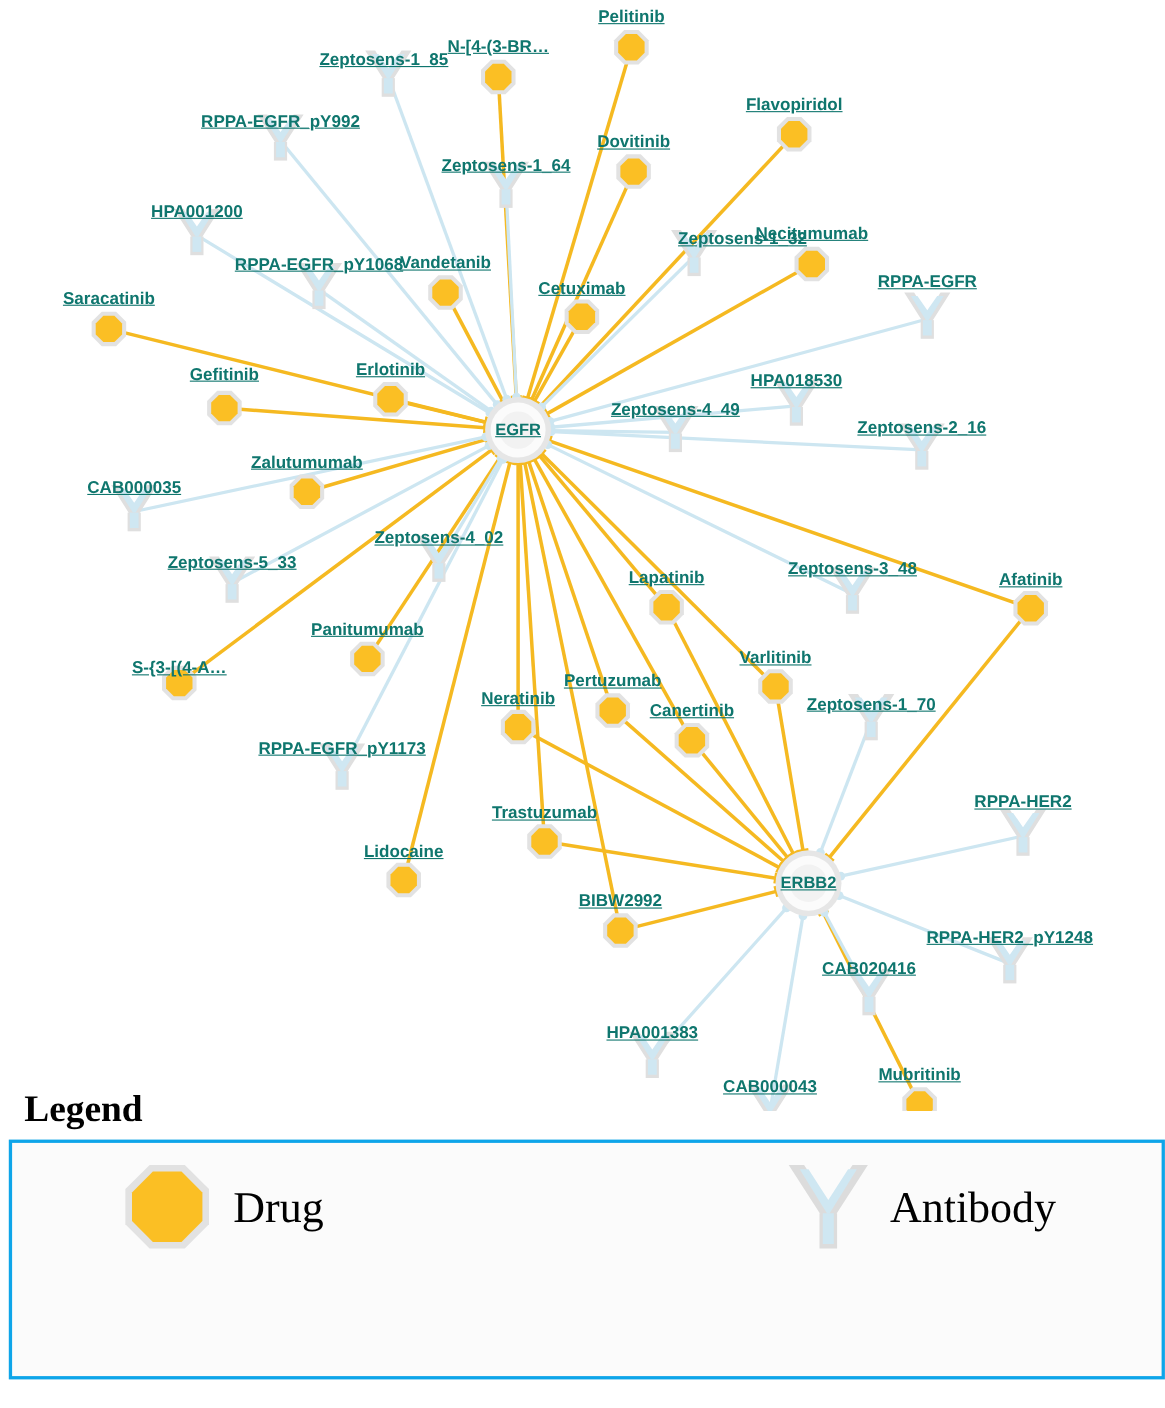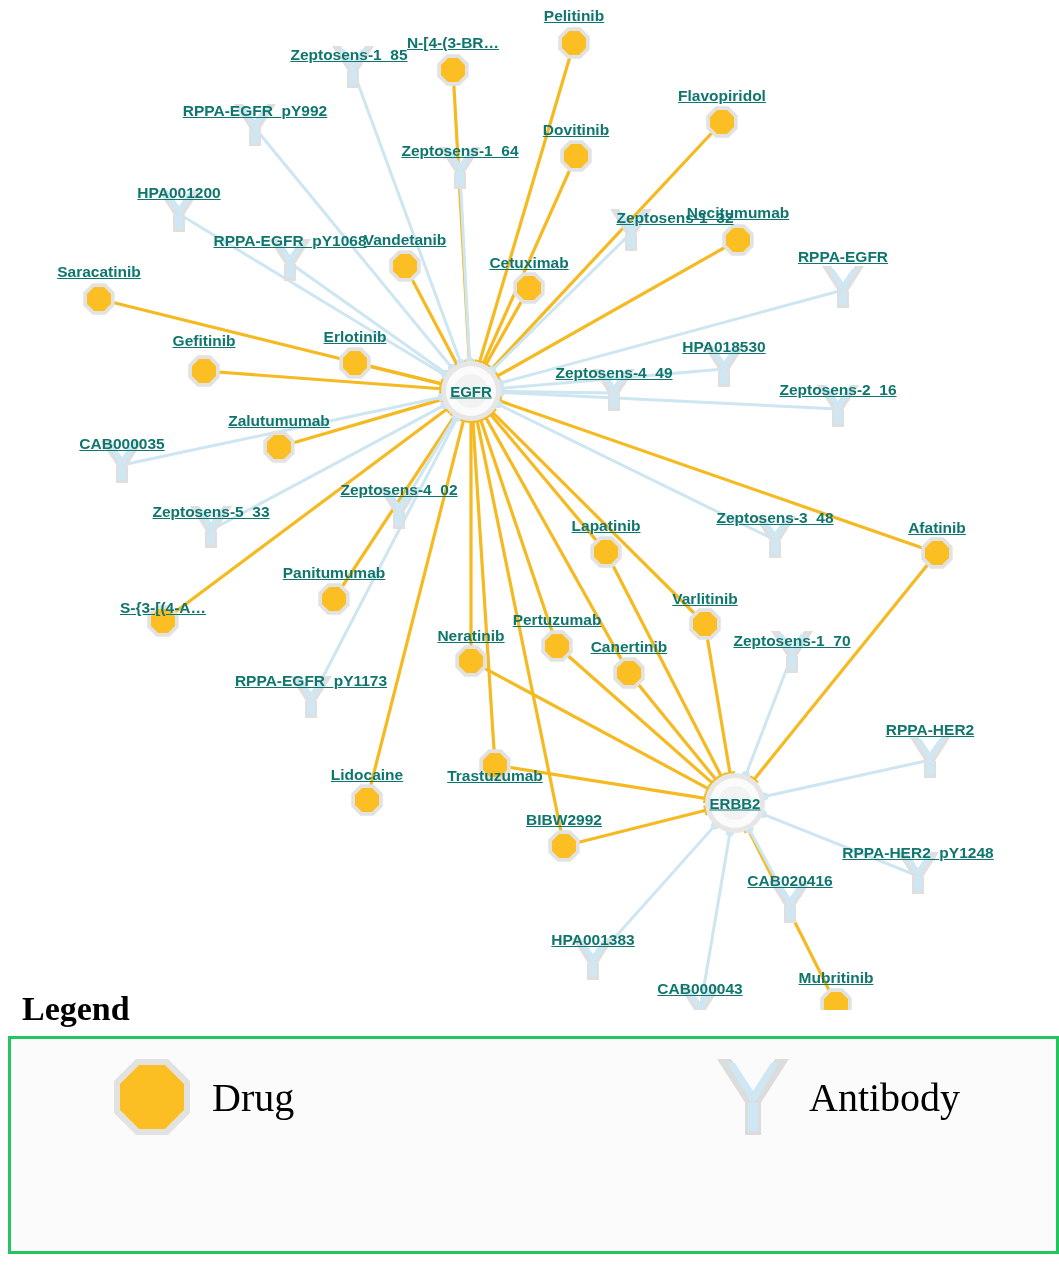--- a/index.html
+++ b/index.html
@@ -50,21 +50,21 @@
   }
   #legend-title {
     font-family: "Liberation Serif", serif;
     font-size: 34px;
     font-weight: bold;
     color: #000000;
     margin: 0 0 8px 22px;
   }
   #legend-box {
     margin: 0 0 0 8px;
-    border: 3px solid #22c55e;
+    border: 3px solid #0ea5e9;
     height: 212px;
     position: relative;
     background: #fbfbfb;
   }
   .legend-row {
     position: absolute;
     left: 0;
     width: 100%;
     height: 100px;
   }
@@ -456,21 +456,21 @@
       <div class="node-label label-drug" style="left: 204px; top: 341px;">Gefitinib</div>
       <div class="node-label label-drug" style="left: 279px; top: 421px;">Zalutumumab</div>
       <div class="node-label label-drug" style="left: 606px; top: 526px;">Lapatinib</div>
       <div class="node-label label-drug" style="left: 937px; top: 528px;">Afatinib</div>
       <div class="node-label label-drug" style="left: 334px; top: 573px;">Panitumumab</div>
       <div class="node-label label-drug" style="left: 163px; top: 608px;">S-{3-[(4-A…</div>
       <div class="node-label label-drug" style="left: 705px; top: 599px;">Varlitinib</div>
       <div class="node-label label-drug" style="left: 557px; top: 620px;">Pertuzumab</div>
       <div class="node-label label-drug" style="left: 471px; top: 636px;">Neratinib</div>
       <div class="node-label label-drug" style="left: 629px; top: 647px;">Canertinib</div>
-      <div class="node-label label-drug" style="left: 495px; top: 740px; margin-top: 36px;">Trastuzumab</div>
+      <div class="node-label label-drug" style="left: 495px; top: 740px;">Trastuzumab</div>
       <div class="node-label label-drug" style="left: 367px; top: 775px;">Lidocaine</div>
       <div class="node-label label-drug" style="left: 564px; top: 820px;">BIBW2992</div>
       <div class="node-label label-drug" style="left: 836px; top: 978px;">Mubritinib</div>
       <div class="node-label label-gene" style="left: 471px; top: 391px;">EGFR</div>
       <div class="node-label label-gene" style="left: 735px; top: 803px;">ERBB2</div>
     </div>
 </div>
 
 <div id="legend-wrap">
   <div id="legend-title">Legend</div>

